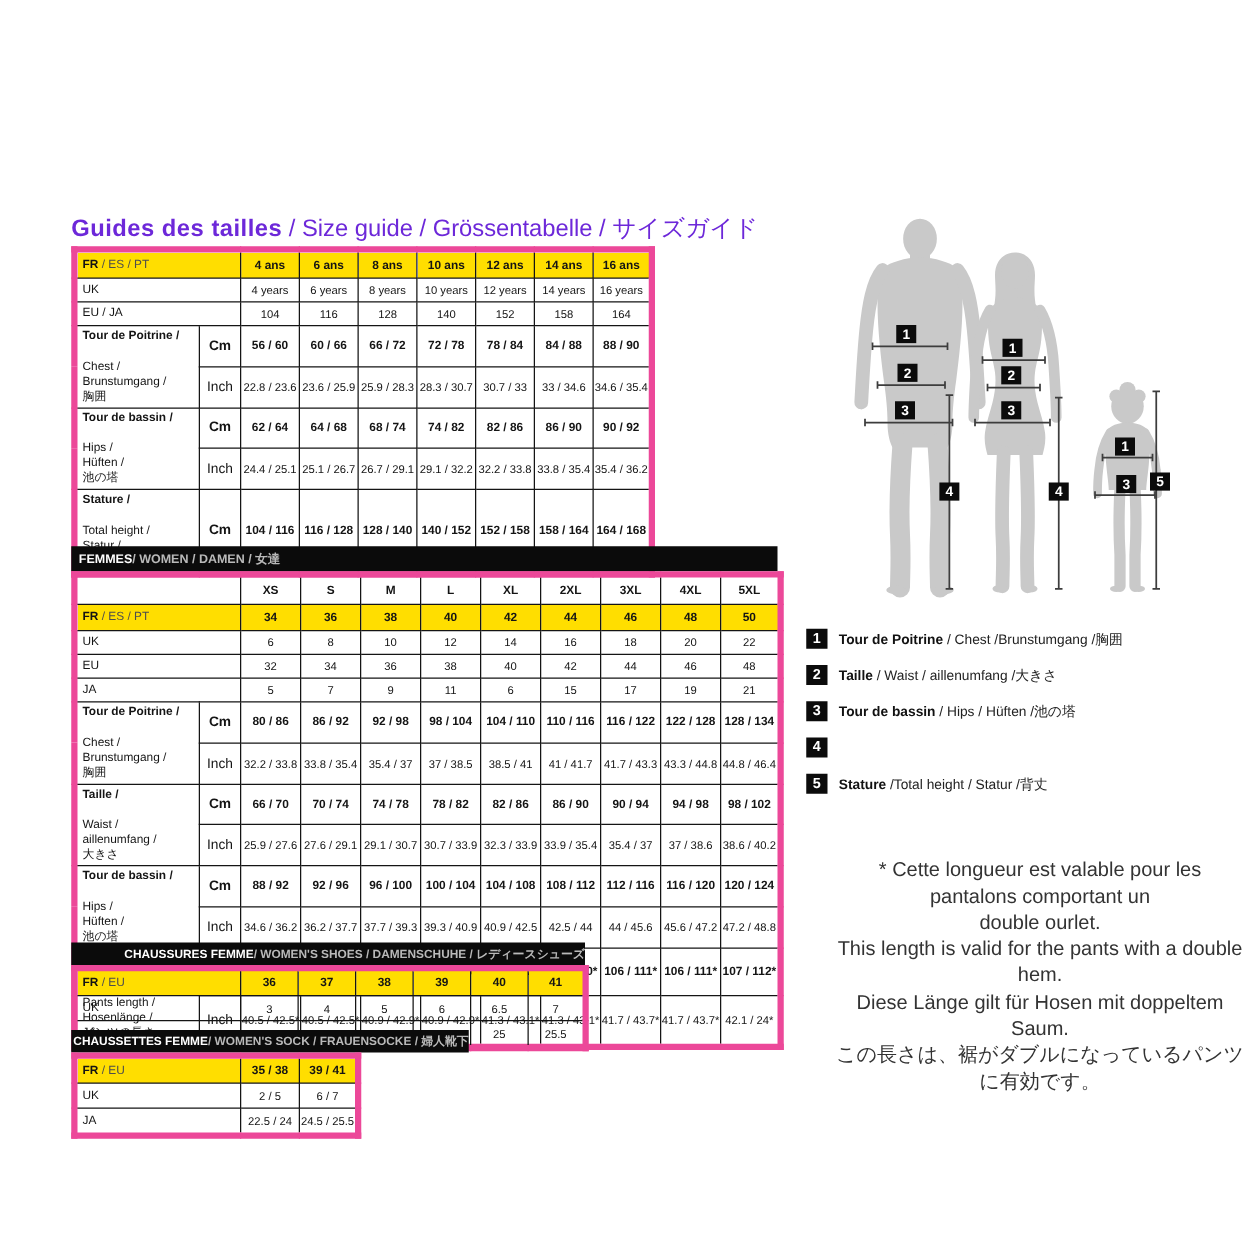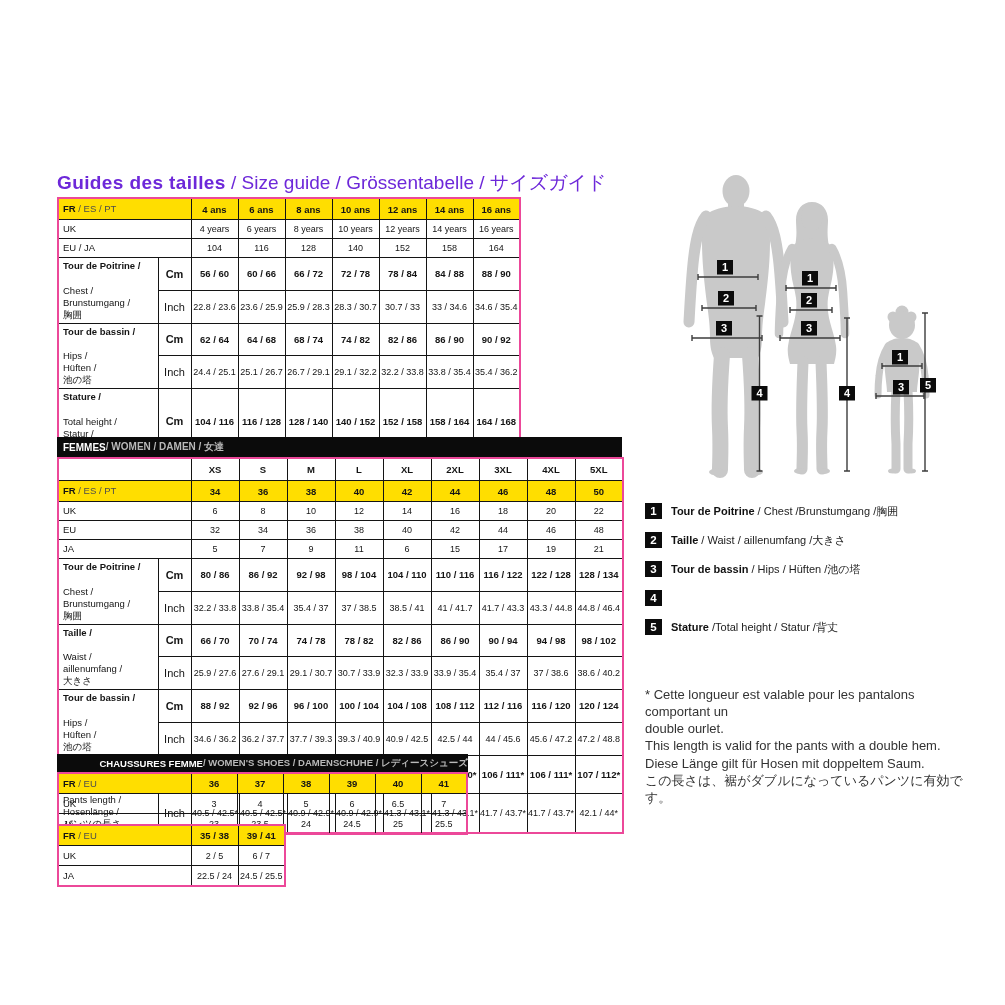--- a/index.html
+++ b/index.html
@@ -16,21 +16,21 @@
   
   .bar{background:#0b0b0b;color:#fff;height:20px;display:flex;align-items:center;
        padding-left:6px;box-sizing:border-box;font-size:10px;font-weight:bold;white-space:nowrap;}
   .bar .rest{color:#b9b9b9;font-weight:bold;}
   .bar.small{font-size:9.5px;height:18px;justify-content:flex-end;}
 
   
   table{border-collapse:collapse;table-layout:fixed;}
   td{border:1px solid #141414;font-size:9px;text-align:center;vertical-align:middle;
      padding:0;color:#141414;overflow:hidden;}
-  table{border:2px solid #ec4899;}
+  table{border:5px solid #ec4899;}
   .lbl{text-align:left;padding:2px 4px;vertical-align:top;font-size:9.5px;line-height:1.25;}
   .lbl.mid{vertical-align:middle;padding-top:0;padding-bottom:0;}
   .lbl .b,.b{font-weight:bold;}
   .dim{color:#555;font-weight:normal;}
   .pre{white-space:pre-line;font-weight:normal;margin-top:13px;}
   tr.yellow td{background:#FFDE00;font-weight:bold;}
   tr.yellow td.lbl .dim{color:#4d4d4d;}
   .unit{font-size:11px;}
   .unit.b{font-weight:bold;}
   td.c{font-size:9px;}
@@ -52,21 +52,21 @@
 
   
   #legend{left:645px;top:503px;width:340px;}
   .legend-item{display:flex;align-items:center;margin-bottom:13px;}
   .legend-badge{width:17px;height:16px;background:#0b0b0b;color:#fff;font-size:11.5px;
       font-weight:bold;display:flex;align-items:center;justify-content:center;flex:0 0 17px;}
   .legend-text{font-size:11px;margin-left:9px;white-space:nowrap;color:#222;}
   .legend-text .b{font-weight:bold;color:#111;}
 
   
-  #footnote{left:645px;top:686px;width:330px;font-size:13px;line-height:1.32;color:#333;}
+  #footnote{left:667px;top:686px;width:330px;font-size:16px;line-height:1.32;color:#333;text-align:center;}
 
   
   #diagram{left:672px;top:170px;}
 </style>
 </head>
 <body>
 
 <div class="abs" id="page-title"><span class="b">Guides des tailles</span><span> / Size guide / Grössentabelle / サイズガイド</span></div>
 
 <div class="abs" id="kids-block">
@@ -376,21 +376,21 @@
     <tr class="h24">
       <td class="unit">Inch</td>
     <td class="c">40.5 / 42.5*</td>
           <td class="c">40.5 / 42.5*</td>
           <td class="c">40.9 / 42.9*</td>
           <td class="c">40.9 / 42.9*</td>
           <td class="c">41.3 / 43.1*</td>
           <td class="c">41.3 / 43.1*</td>
           <td class="c">41.7 / 43.7*</td>
           <td class="c">41.7 / 43.7*</td>
-          <td class="c">42.1 / 44*</td>
+          <td class="c">42.1 / 24*</td>
         </tr>
   </tbody>
     </table>
 </div>
 
 <div class="abs" id="shoes-block">
   <div class="bar small">
       <span>CHAUSSURES FEMME</span>
       <span class="rest"> / WOMEN'S SHOES / DAMENSCHUHE / レディースシューズ</span>
     </div>
@@ -430,20 +430,24 @@
           <td class="c">24</td>
           <td class="c">24.5</td>
           <td class="c">25</td>
           <td class="c">25.5</td>
         </tr>
   </tbody>
     </table>
 </div>
 
 <div class="abs" id="socks-block">
+  <div class="bar small">
+      <span>CHAUSSETTES FEMME</span>
+      <span class="rest"> / WOMEN'S SOCK / FRAUENSOCKE / 婦人靴下</span>
+    </div>
   <table style="width:227px">
     <colgroup>
         <col style="width:133px">
         <col style="width:47px">
         <col style="width:47px">
       </colgroup>
     <tbody>
         <tr class="yellow h19">
       <td class="lbl mid"><span class="b">FR</span><span class="dim"> / EU</span></td>
     <td class="c b">35 / 38</td>

